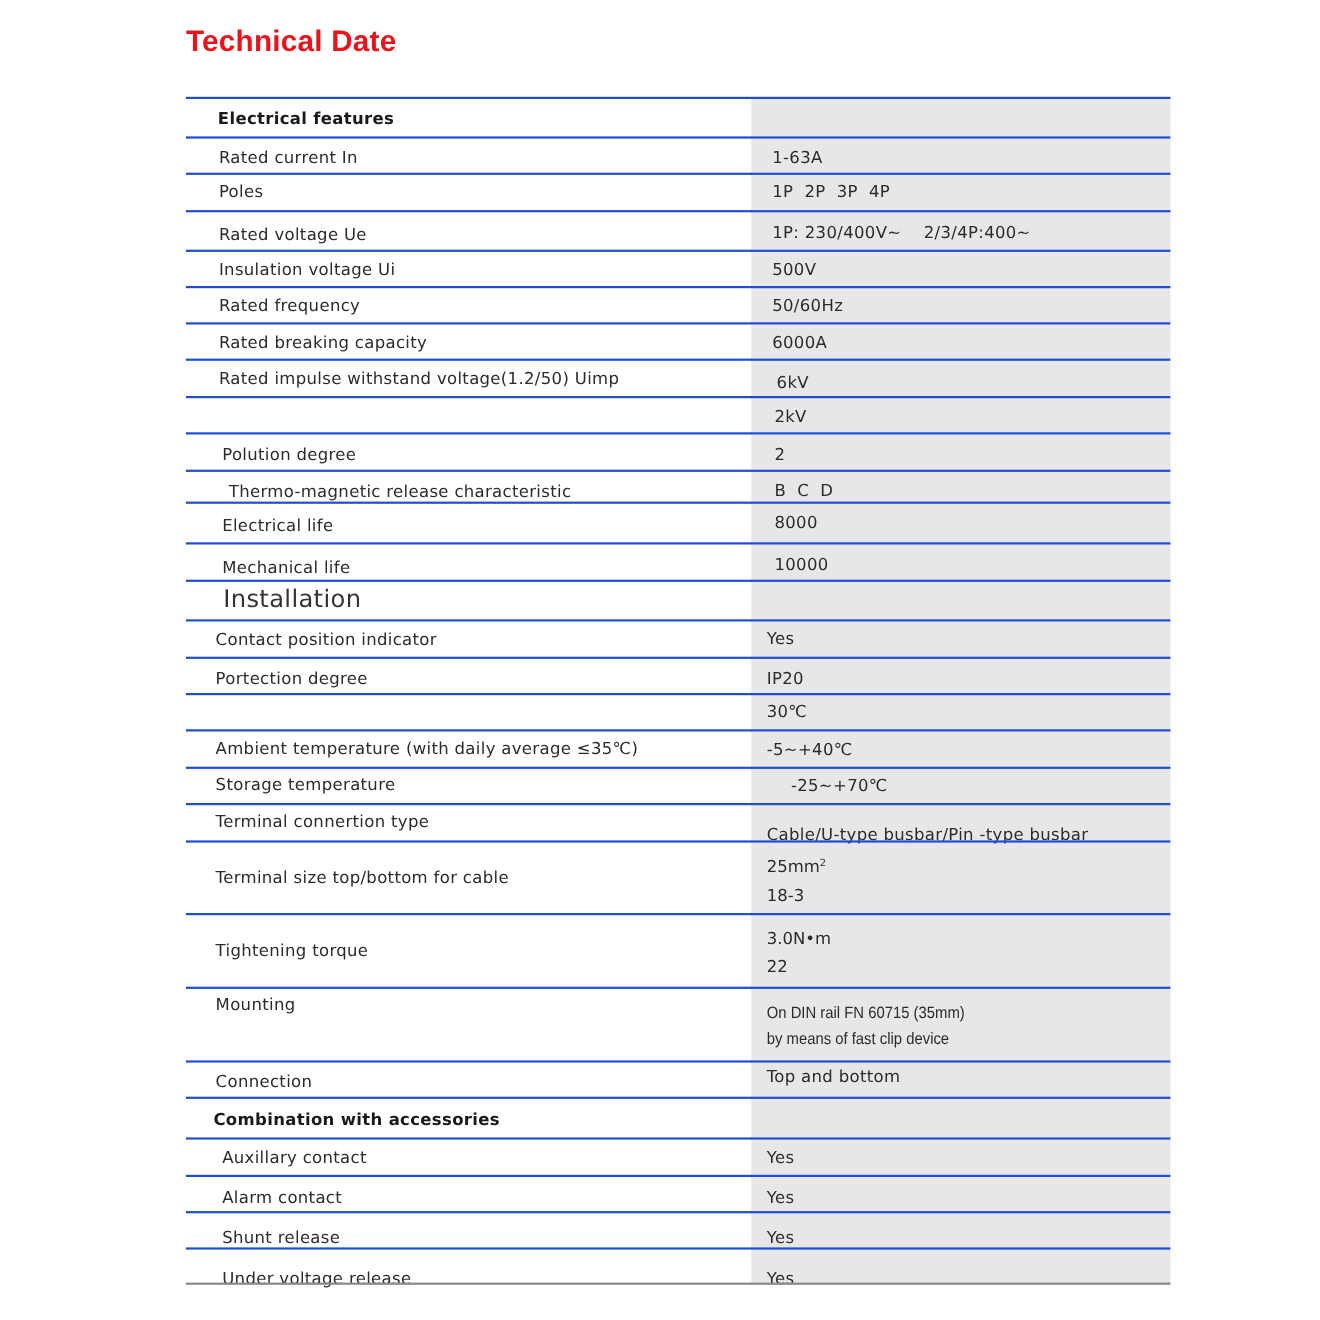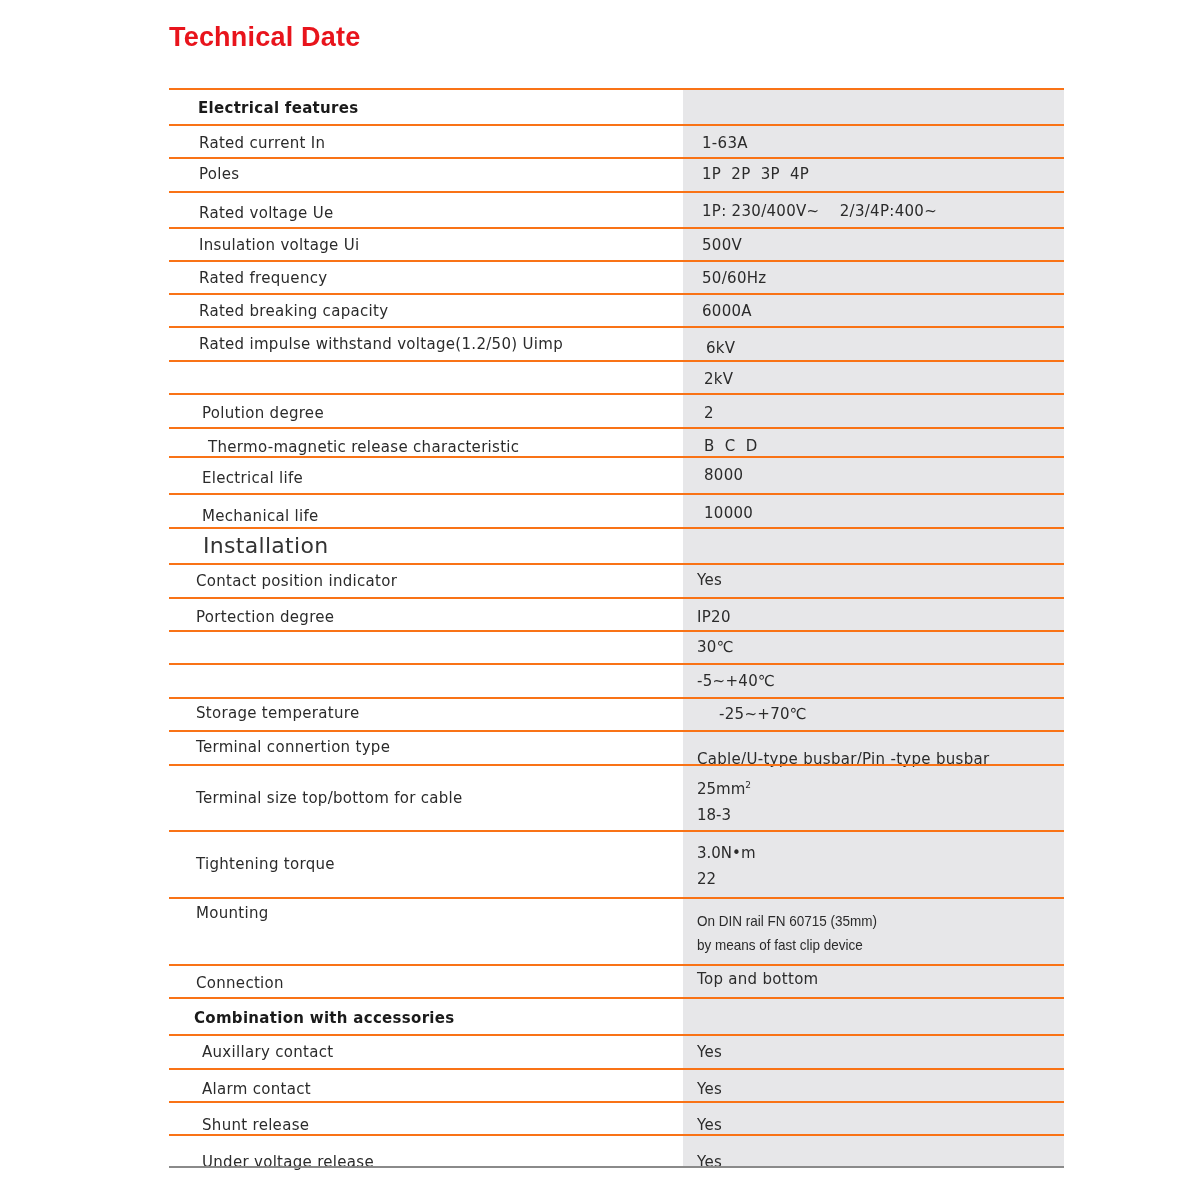--- a/index.html
+++ b/index.html
@@ -1,21 +1,21 @@
 <!DOCTYPE html>
 <html><head>
   <meta charset="utf-8">
   <style>
     html, body { margin: 0; padding: 0; background: #ffffff; }
     body { width: 1200px; height: 1200px; position: relative; overflow: hidden;
            font-family: "DejaVu Sans", "Liberation Sans", sans-serif; color: #2a2a2a; }
     .title { position: absolute; left: 169px; top: 22px; font-size: 27px; font-weight: bold;
              color: #e8141c; font-family: "Liberation Sans", "DejaVu Sans", sans-serif; letter-spacing: 0.2px; }
     .valcol-bg { position: absolute; left: 683px; top: 88px; width: 381px; height: 1080px; background: #e7e7e9; }
-    .row { position: absolute; left: 169px; width: 895px; border-top: 2px solid #f97316; box-sizing: border-box; }
+    .row { position: absolute; left: 169px; width: 895px; border-top: 2px solid #1d4ed8; box-sizing: border-box; }
     .row .lbl { position: absolute; left: 30px; font-size: 15px; color: #2b2b2b; white-space: nowrap; letter-spacing: 0.3px; }
     .row .val { position: absolute; left: 533px; font-size: 15px; color: #2b2b2b; white-space: nowrap; letter-spacing: 0.3px; }
     .row .val2 { position: absolute; left: 528px; font-size: 15px; color: #2b2b2b; white-space: nowrap; line-height: 26px; }
     .sec-bold { font-weight: bold; color: #1a1a1a !important; letter-spacing: 0.2px; }
     .sec-large { font-size: 22px !important; color: #333 !important; letter-spacing: 0.8px; }
     .narrow { font-family: "Liberation Sans", sans-serif; font-size: 15px; transform: scaleX(0.9); transform-origin: left center; }
     .bottom-line { position: absolute; left: 169px; top: 1166px; width: 895px; border-top: 2px solid #8a8a8a; }
     sup { font-size: 9px; }
   </style>
 </head>
@@ -84,20 +84,21 @@
   <span class="val" style="top:6px;left:528px;">Yes</span>
 </div>
 <div class="row" style="top:597px;height:33px;">
   <span class="lbl" style="top:9px;left:27px;">Portection degree</span>
   <span class="val" style="top:9px;left:528px;">IP20</span>
 </div>
 <div class="row" style="top:630px;height:33px;">
   <span class="val" style="top:6px;left:528px;">30℃</span>
 </div>
 <div class="row" style="top:663px;height:34px;">
+  <span class="lbl" style="top:6px;left:27px;">Ambient temperature (with daily average ≤35℃)</span>
   <span class="val" style="top:7px;left:528px;">-5~+40℃</span>
 </div>
 <div class="row" style="top:697px;height:33px;">
   <span class="lbl" style="top:5px;left:27px;">Storage temperature</span>
   <span class="val" style="top:6px;left:520px;margin-left:30px;">-25~+70℃</span>
 </div>
 <div class="row" style="top:730px;height:34px;">
   <span class="lbl" style="top:6px;left:27px;">Terminal connertion type</span>
   <span class="val" style="top:6px;left:528px;margin-top:12px;">Cable/U-type busbar/Pin -type busbar</span>
 </div>

